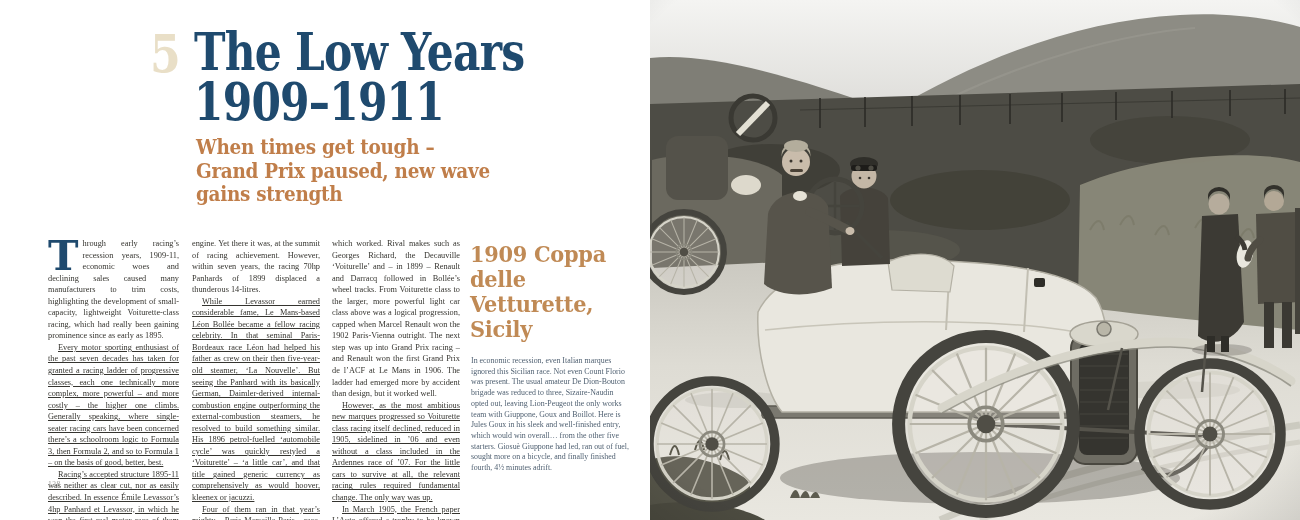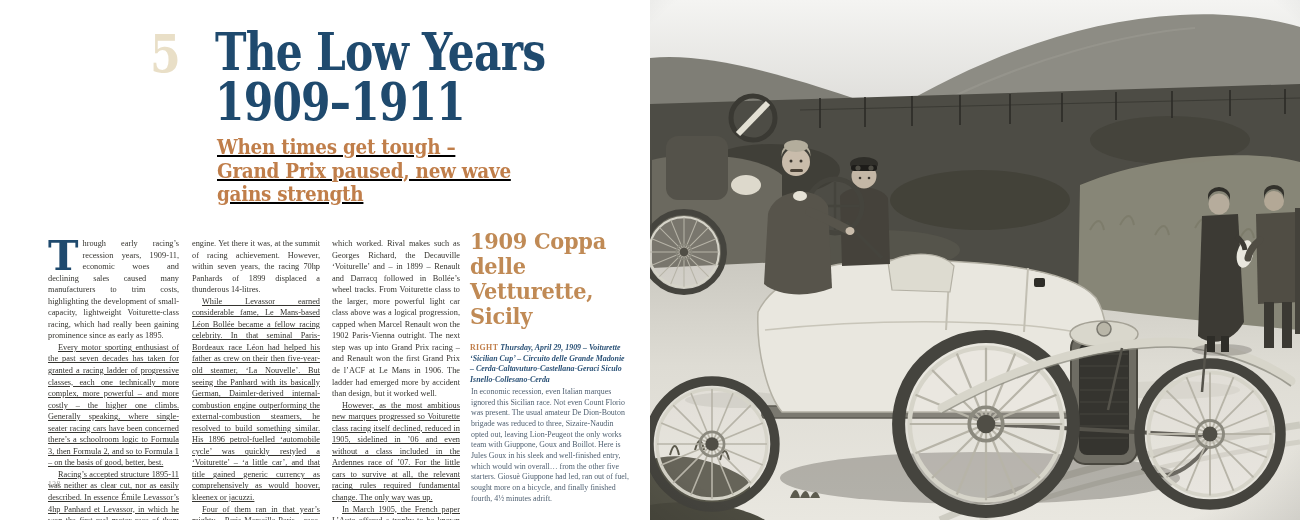--- a/index.html
+++ b/index.html
@@ -5,38 +5,38 @@
   html,body{margin:0;padding:0;background:#ffffff;}
   body{width:1300px;height:520px;overflow:hidden;font-family:"Liberation Serif",serif;}
   .spread{position:relative;width:1300px;height:520px;background:#ffffff;}
 
   
   .page-left{position:absolute;left:0;top:0;width:650px;height:520px;background:#ffffff;}
 
   .chapter-head{position:absolute;left:150px;top:26px;display:flex;align-items:flex-start;}
   .chapter-number{font-family:"DejaVu Serif",serif;font-weight:700;font-size:52px;line-height:56px;
     color:#e9dfc7;transform:scaleX(.85);transform-origin:left top;}
-  .chapter-titles{margin-left:29px;text-decoration:underline;}
+  .chapter-titles{margin-left:8px;}
   .chapter-title{margin:0;font-family:"DejaVu Serif",serif;font-weight:700;color:#1f4a6e;
     font-size:53px;line-height:50px;letter-spacing:-1px;}
   .chapter-title .tline{display:inline-block;transform:scaleX(.80);transform-origin:left top;white-space:nowrap;}
   .standfirst{margin:10px 0 0 2px;font-family:"DejaVu Serif",serif;font-weight:700;color:#c07e4a;
     font-size:20px;line-height:23.5px;width:330px;letter-spacing:-.3px;transform:scaleX(.92);transform-origin:left top;}
 
   .bodycol{position:absolute;top:238px;font-size:8.3px;line-height:11.55px;color:#35342f;
     text-align:justify;text-justify:inter-word;}
   .col-1{left:48px;width:131px;}
   .col-2{left:192px;width:128px;}
   .col-3{left:332px;width:128px;}
   .bodycol p{margin:0;}
   .p-indent{text-indent:10px;text-decoration:underline;}
   .dropcap{float:left;font-family:"DejaVu Serif",serif;font-weight:700;color:#1f4a6e;
     font-size:41px;line-height:32px;padding:2px 4px 0 0;}
 
-  .sidebar{position:absolute;left:470px;top:229px;width:160px;}
+  .sidebar{position:absolute;left:470px;top:242px;width:160px;}
   .section-heading{margin:0;font-family:"DejaVu Serif",serif;font-weight:700;color:#c08a55;
     font-size:22px;line-height:25px;letter-spacing:-.3px;transform:scaleX(.95);transform-origin:left top;}
   .caption{margin-top:14px;font-size:7.9px;line-height:10.7px;text-align:left;}
   .caption-head{color:#2a5176;font-weight:700;font-style:italic;margin:0 0 1px 0;}
   .caption-label{color:#c07e4a;font-style:normal;font-weight:700;letter-spacing:.4px;}
   .caption-body{color:#4e5f70;margin:1px;}
 
   .pagenum{position:absolute;left:48px;top:480px;font-size:7.5px;color:#9b9b98;letter-spacing:.5px;}
 
   
@@ -72,21 +72,20 @@
 
     <div class="bodycol col-3">
       <p>which worked. Rival makes such as Georges Richard, the Decauville ‘Voiturelle’ and – in 1899 – Renault and Darracq followed in Bollée’s wheel tracks. From Voiturette class to the larger, more powerful light car class above was a logical progression, capped when Marcel Renault won the 1902 Paris-Vienna outright. The next step was up into Grand Prix racing – and Renault won the first Grand Prix de l’ACF at Le Mans in 1906. The ladder had emerged more by accident than design, but it worked well.</p>
       <p class="p-indent">However, as the most ambitious new marques progressed so Voiturette class racing itself declined, reduced in 1905, sidelined in ’06 and even without a class included in the Ardennes race of ’07. For the little cars to survive at all, the relevant racing rules required fundamental change. The only way was up.</p>
       <p class="p-indent">In March 1905, the French paper L’Auto offered a trophy to be known as the Coupe des Voiturettes, for the winner of a race covering 250-300km, following an initial six-day trial</p>
     </div>
 
     <aside class="sidebar">
       <h3 class="section-heading">1909 Coppa delle Vetturette, Sicily</h3>
       <div class="caption">
-        <p class="caption-head"><span class="caption-label">RIGHT</span> <span>Thursday, April 29, 1909 – Voiturette ‘Sicilian Cup’ – Circuito delle Grande Madonie – Cerda-Caltavuturo-Castellana-Geraci Siculo Isnello-Collesano-Cerda</span></p>
         <p class="caption-body">In economic recession, even Italian marques ignored this Sicilian race. Not even Count Florio was present. The usual amateur De Dion-Bouton brigade was reduced to three, Sizaire-Naudin opted out, leaving Lion-Peugeot the only works team with Giuppone, Goux and Boillot. Here is Jules Goux in his sleek and well-finished entry, which would win overall… from the other five starters. Giosuè Giuppone had led, ran out of fuel, sought more on a bicycle, and finally finished fourth, 4½ minutes adrift.</p>
       </div>
     </aside>
 
     <div class="pagenum">128</div>
   </section>
 
   <section class="page-right">
     <svg width="650" height="520" viewBox="0 0 650 520" role="img">
       <defs>

